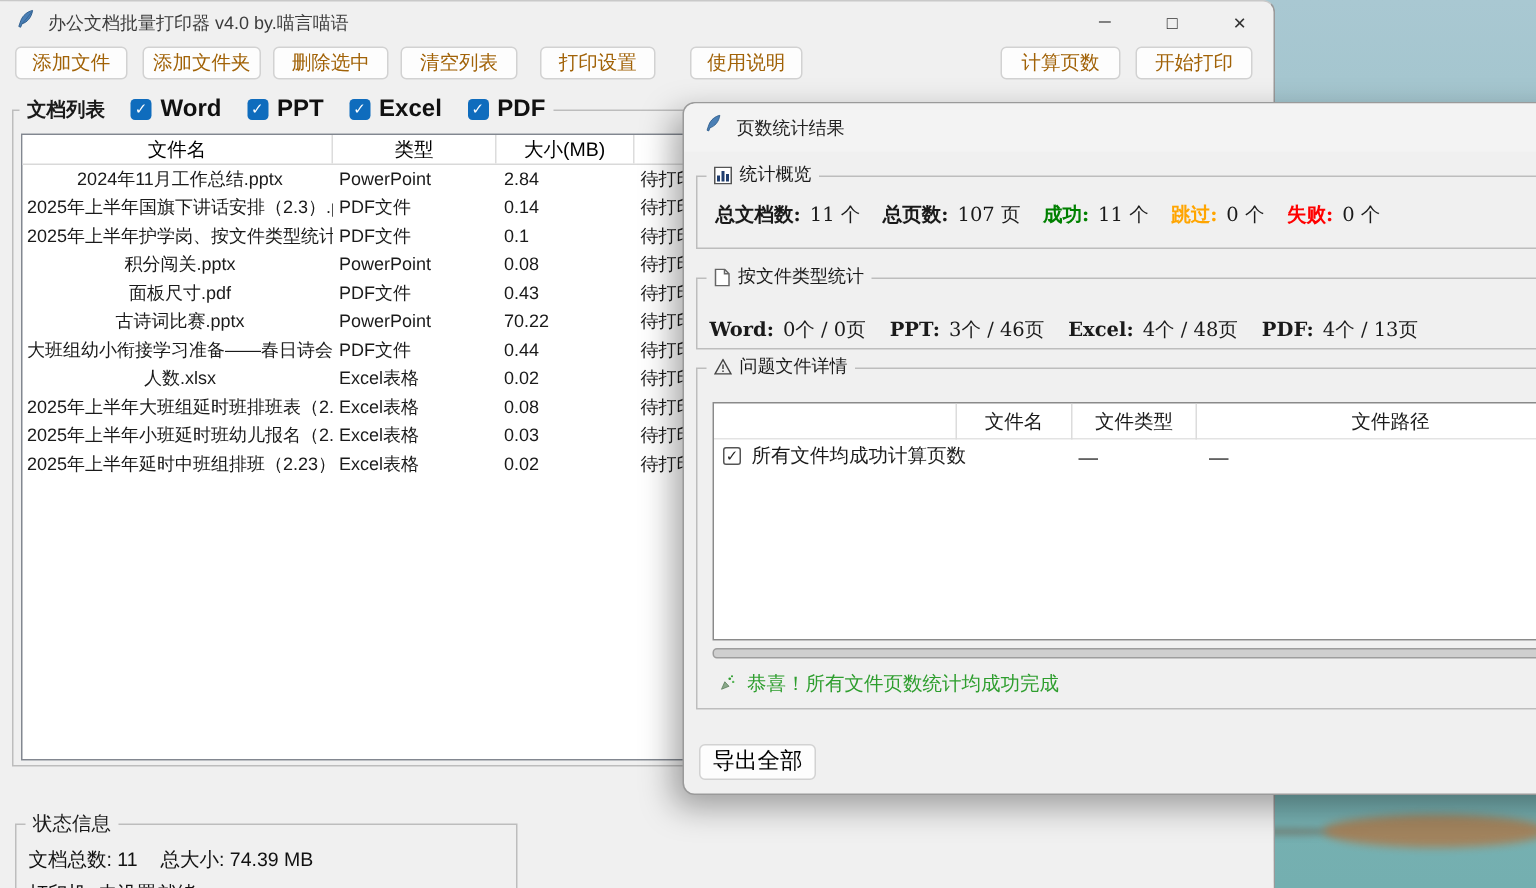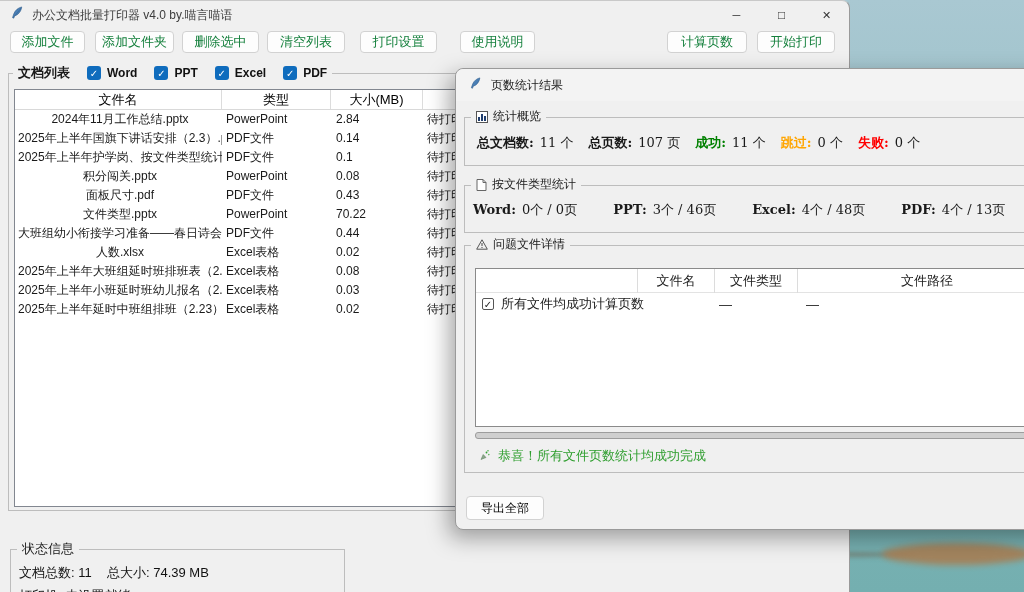--- a/index.html
+++ b/index.html
@@ -12,31 +12,31 @@
   .reed-trail { position:absolute; right:110px; top:552px; width:130px; height:5px; background:rgba(110,90,70,.45); border-radius:50%; filter:blur(2px); }
 
   
   .main-window { position:absolute; left:0; top:0; width:850px; height:592px; background:#f0f0f0; border-right:1px solid #9a9a9a; border-top:1px solid #c9c9c9; border-top-right-radius:8px; }
   .titlebar { position:absolute; left:0; top:0; width:100%; height:28px; display:flex; align-items:center; padding-left:10px; gap:8px; }
   .titlebar .title { font-size:12px; color:#3c3c3c; }
   .caption-buttons { position:absolute; right:0; top:0; height:28px; display:flex; }
   .cap-btn { width:45px; height:28px; display:flex; align-items:center; justify-content:center; font-size:11px; color:#333; }
   .cap-btn.max { font-size:12px; }
 
-  .tbtn { position:absolute; top:30px; height:22px; background:#fdfdfd; border:1px solid #d2d2d2; border-radius:4px; font-size:13px; color:#15803d; text-align:center; line-height:20px; font-family:inherit; }
+  .tbtn { position:absolute; top:30px; height:22px; background:#fdfdfd; border:1px solid #d2d2d2; border-radius:4px; font-size:13px; color:#a16207; text-align:center; line-height:20px; font-family:inherit; }
 
   
   .groupbox { position:absolute; border:1px solid #bdbdbd; }
   .gb-label { position:absolute; top:-10px; left:6px; background:#f0f0f0; padding:0 5px; font-size:13px; display:flex; align-items:center; gap:5px; white-space:nowrap; }
   .gb-label .gl-ico { display:flex; align-items:center; }
 
   
   .chk-item { display:flex; align-items:center; gap:6px; margin-left:12px; }
   .chk-box { width:14px; height:14px; background:#0f6cbd; border-radius:3px; color:#fff; font-size:10px; display:flex; align-items:center; justify-content:center; }
-  .chk-label { font-size:12px; font-weight:600; color:#111; }
+  .chk-label { font-size:16px; font-weight:600; color:#111; }
   .filters-title { font-size:13px; font-weight:600; }
 
   
   .file-list { position:absolute; left:5px; top:15px; width:829px; height:418px; background:#fff; border:1px solid #828790; overflow:hidden; }
   .fl-header { display:flex; height:20px; border-bottom:1px solid #d9d9d9; background:#fff; }
   .fl-hcell { font-size:13px; color:#000; text-align:center; line-height:19px; border-right:1px solid #dcdcdc; overflow:hidden; white-space:nowrap; }
   .fl-row { display:flex; height:19px; }
   .fl-cell { font-size:12px; line-height:19px; white-space:nowrap; overflow:hidden; }
   .c1 { width:207px; } .c2 { width:109px; } .c3 { width:92px; } .c4 { width:100px; }
   .fl-cell.c1 { padding-left:3px;text-align:center; } .fl-cell.c2 { padding-left:4px; } .fl-cell.c3 { padding-left:5px; } .fl-cell.c4 { padding-left:4px; }
@@ -58,21 +58,21 @@
   
   .p-table { position:absolute; left:10px; top:22px; width:580px; height:159px; background:#fff; border:1px solid #8a8a8a; overflow:hidden; }
   .pt-header { position:relative; height:24px; border-bottom:1px solid #e3e3e3; }
   .pt-hcell { position:absolute; top:0; height:24px; line-height:24px; font-size:13px; text-align:center; border-right:1px solid #dcdcdc; }
   .pt-row { position:relative; height:22px; display:flex; align-items:center; }
   .pt-chk { width:12px; height:12px; border:1px solid #555; border-radius:2px; margin-left:6px; font-size:10px; color:#222; display:flex; align-items:center; justify-content:center; background:#fff; }
   .pt-name { font-size:13px; margin-left:7px; white-space:nowrap; }
   .pt-dash { position:absolute; font-size:13px; }
   .h-scrollbar { position:absolute; left:10px; top:186px; width:580px; height:7px; background:#cfcfcf; border:1px solid #9d9d9d; border-radius:3px; }
   .dlg-message { position:absolute; left:14px; top:201px; display:flex; align-items:center; gap:7px; font-size:13px; color:#2e9e2e; white-space:nowrap; }
-  .export-btn { position:absolute; left:10px; top:427px; width:78px; height:24px; background:#fdfdfd; border:1px solid #d2d2d2; border-radius:4px; font-size:12px; line-height:22px; text-align:center; font-family:inherit; }
+  .export-btn { position:absolute; left:10px; top:427px; width:78px; height:24px; background:#fdfdfd; border:1px solid #d2d2d2; border-radius:4px; font-size:15px; line-height:22px; text-align:center; font-family:inherit; }
 </style>
 </head>
 <body>
 
 <div class="desktop">
   <div class="reed-trail"></div>
   <div class="reed-island"></div>
 </div>
 
 <div class="main-window">
@@ -153,21 +153,21 @@
         <div class="fl-cell c3">0.08</div>
         <div class="fl-cell c4">待打印</div>
       </div>
       <div class="fl-row">
         <div class="fl-cell c1">面板尺寸.pdf</div>
         <div class="fl-cell c2">PDF文件</div>
         <div class="fl-cell c3">0.43</div>
         <div class="fl-cell c4">待打印</div>
       </div>
       <div class="fl-row">
-        <div class="fl-cell c1">文件类型.pptx</div>
+        <div class="fl-cell c1">古诗词比赛.pptx</div>
         <div class="fl-cell c2">PowerPoint</div>
         <div class="fl-cell c3">70.22</div>
         <div class="fl-cell c4">待打印</div>
       </div>
       <div class="fl-row">
         <div class="fl-cell c1">大班组幼小衔接学习准备——春日诗会诵</div>
         <div class="fl-cell c2">PDF文件</div>
         <div class="fl-cell c3">0.44</div>
         <div class="fl-cell c4">待打印</div>
       </div>
@@ -242,21 +242,21 @@
   <div class="groupbox" style="left:8px;top:116px;width:600px;height:48px">
     <div class="gb-label" style="font-size:12px">
       <span class="gl-ico">
         <svg width="11" height="12" viewBox="0 0 11 12">
             <path d="M1 0.5 H7 L10 3.5 V11.5 H1 Z" fill="#fff" stroke="#666"></path>
             <path d="M7 0.5 V3.5 H10" fill="none" stroke="#666"></path>
           </svg>
       </span>
       <span>按文件类型统计</span>
     </div>
-    <div class="stat-row" style="left:8px;top:15px;gap:36px">
+    <div class="stat-row" style="left:8px;top:25px;gap:16px">
       <span><b>Word:</b><span class="stat-val">0个 / 0页</span></span>
       <span><b>PPT:</b><span class="stat-val">3个 / 46页</span></span>
       <span><b>Excel:</b><span class="stat-val">4个 / 48页</span></span>
       <span><b>PDF:</b><span class="stat-val">4个 / 13页</span></span>
     </div>
   </div>
 
   <div class="groupbox" style="left:8px;top:176px;width:600px;height:228px">
     <div class="gb-label" style="font-size:12px">
       <span class="gl-ico">

